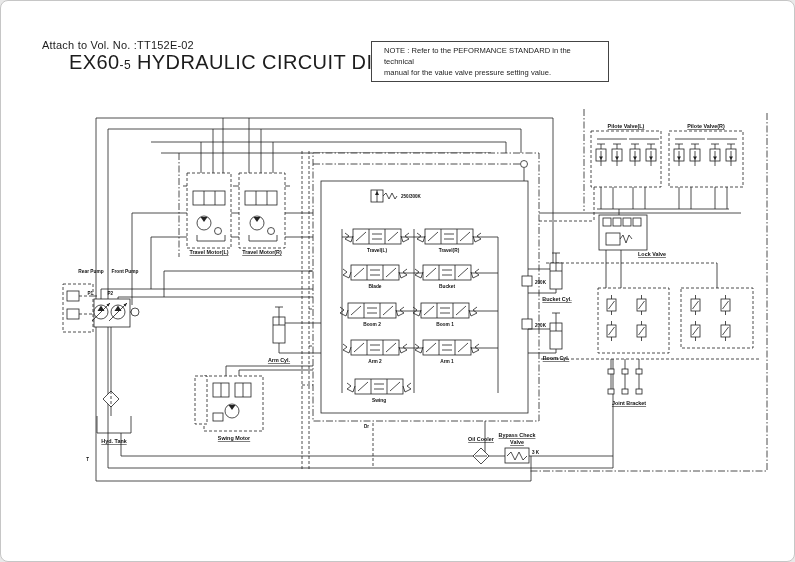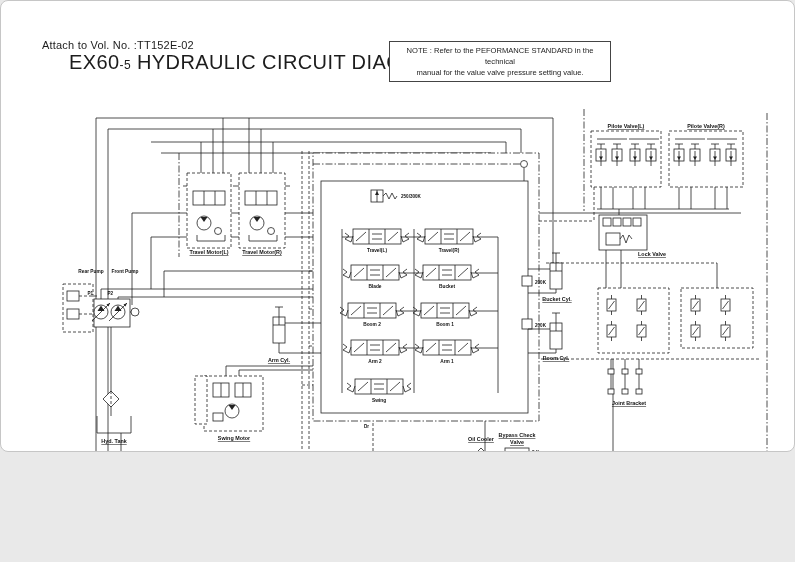--- a/index.html
+++ b/index.html
@@ -1,22 +1,22 @@
 <!DOCTYPE html>
 <html><head>
 <meta charset="utf-8">
 <style>
   html,body{margin:0;padding:0;background:#e9e9e9;}
-  .page{position:relative;width:795px;height:452px;background:#ffffff;border:1px solid #c6c6c6;
+  .page{position:relative;width:795px;height:562px;background:#ffffff;border:1px solid #c6c6c6;
         border-radius:8px;overflow:hidden;font-family:"Liberation Sans",sans-serif;color:#1c1c1c;box-sizing:border-box;}
   .attach-line{position:absolute;left:41px;top:38px;font-size:11px;letter-spacing:.2px;}
   .title-line{position:absolute;left:68px;top:50px;font-size:20px;letter-spacing:.4px;white-space:nowrap;}
   .title-line .sub{font-size:12px;}
-  .note-box{position:absolute;left:388px;top:40px;width:212px;border:1px solid #444;
-            padding:3px 4px;font-size:7.6px;line-height:1.45;text-align:center;background:#fff;}
+  .note-box{position:absolute;left:370px;top:40px;width:212px;border:1px solid #444;
+            padding:3px 12px;font-size:7.6px;line-height:1.45;text-align:left;background:#fff;}
   svg.circuit{position:absolute;left:0;top:0;width:795px;height:562px;}
   
   .ln{stroke:#222;stroke-width:.8;fill:none;}
   .dash{stroke-dasharray:3 2;}
   .dd{stroke-dasharray:7 2 1.5 2;}
   .sym{fill:#fff;stroke:#222;stroke-width:.8;}
   .fillb{fill:#222;stroke:none;}
   text{font-family:"Liberation Sans",sans-serif;fill:#111;}
   .clbl{font-size:5.4px;font-weight:bold;text-decoration:underline;text-anchor:middle;}
   .slbl{font-size:4.8px;font-weight:bold;text-anchor:middle;}

